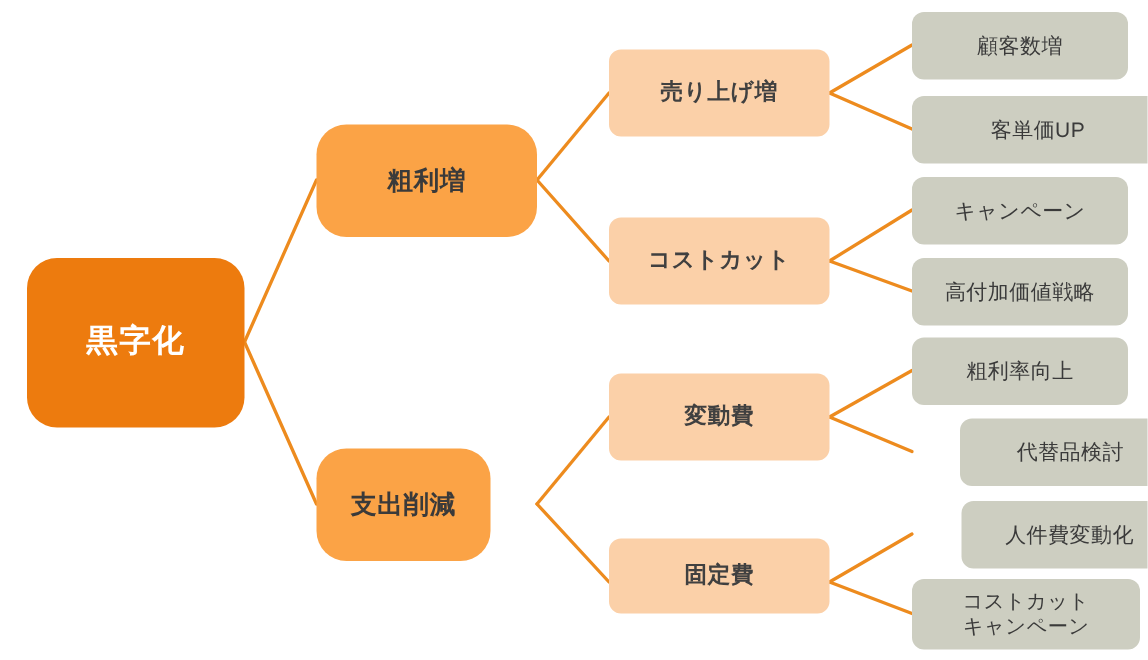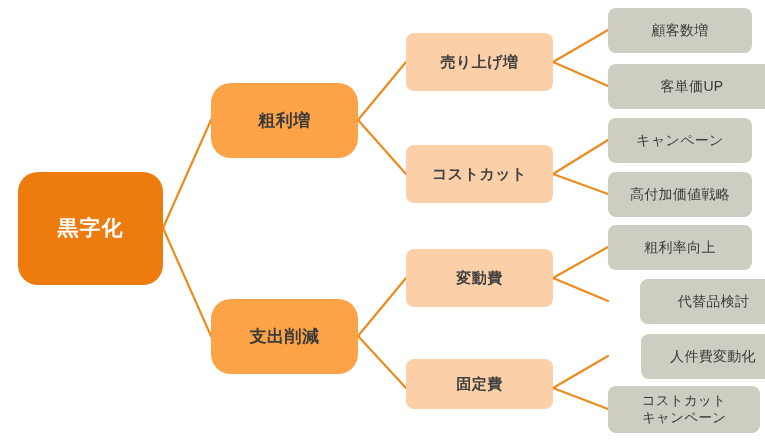--- a/index.html
+++ b/index.html
@@ -72,21 +72,21 @@
       <line x1="553" y1="278" x2="608" y2="301"></line>
 
       <line x1="553" y1="388" x2="608" y2="356"></line>
       <line x1="553" y1="388" x2="608" y2="409"></line>
     </g>
   </svg>
 
   <div class="node root" style="left:18px;top:172px;width:145px;height:113px;">黒字化</div>
 
   <div class="node lvl2" style="left:211px;top:83px;width:147px;height:75px;">粗利増</div>
-  <div class="node lvl2" style="left:211px;top:299px;width:147px;height:75px;">支出削減</div>
+  <div class="node lvl2" style="left:211px;top:299px;width:116px;height:75px;">支出削減</div>
 
   <div class="node lvl3" style="left:406px;top:33px;width:147px;height:58px;">売り上げ増</div>
   <div class="node lvl3" style="left:406px;top:145px;width:147px;height:58px;">コストカット</div>
   <div class="node lvl3" style="left:406px;top:249px;width:147px;height:58px;">変動費</div>
   <div class="node lvl3" style="left:406px;top:359px;width:147px;height:50px;">固定費</div>
 
   <div class="node leaf" style="left:608px;top:8px;width:144px;height:45px;">顧客数増</div>
   <div class="node leaf" style="left:608px;top:64px;width:168px;height:45px;">客単価UP</div>
 
   <div class="node leaf" style="left:608px;top:118px;width:144px;height:45px;">キャンペーン</div>

